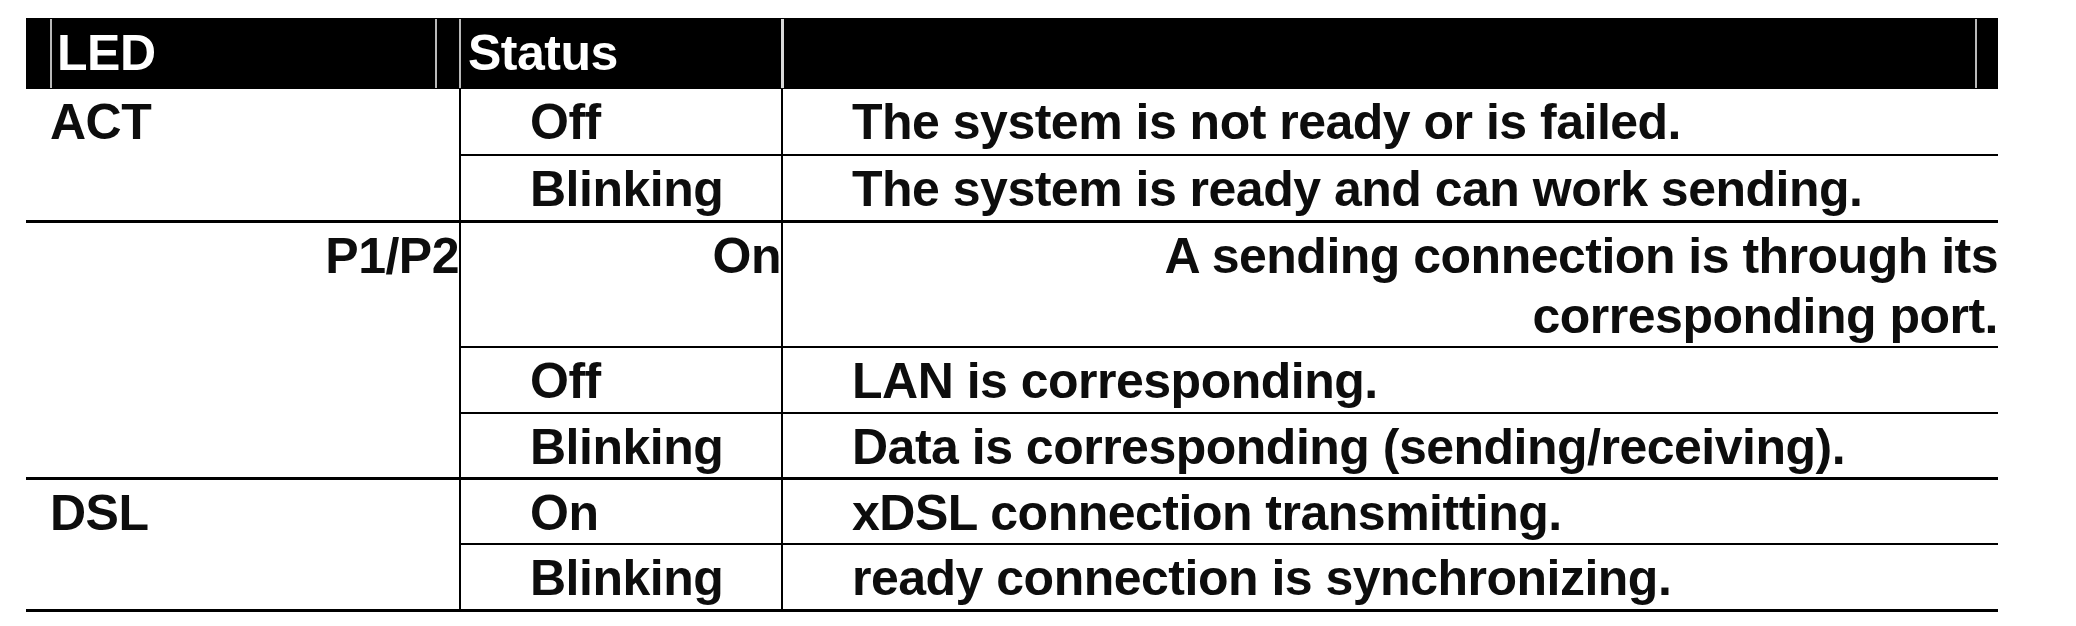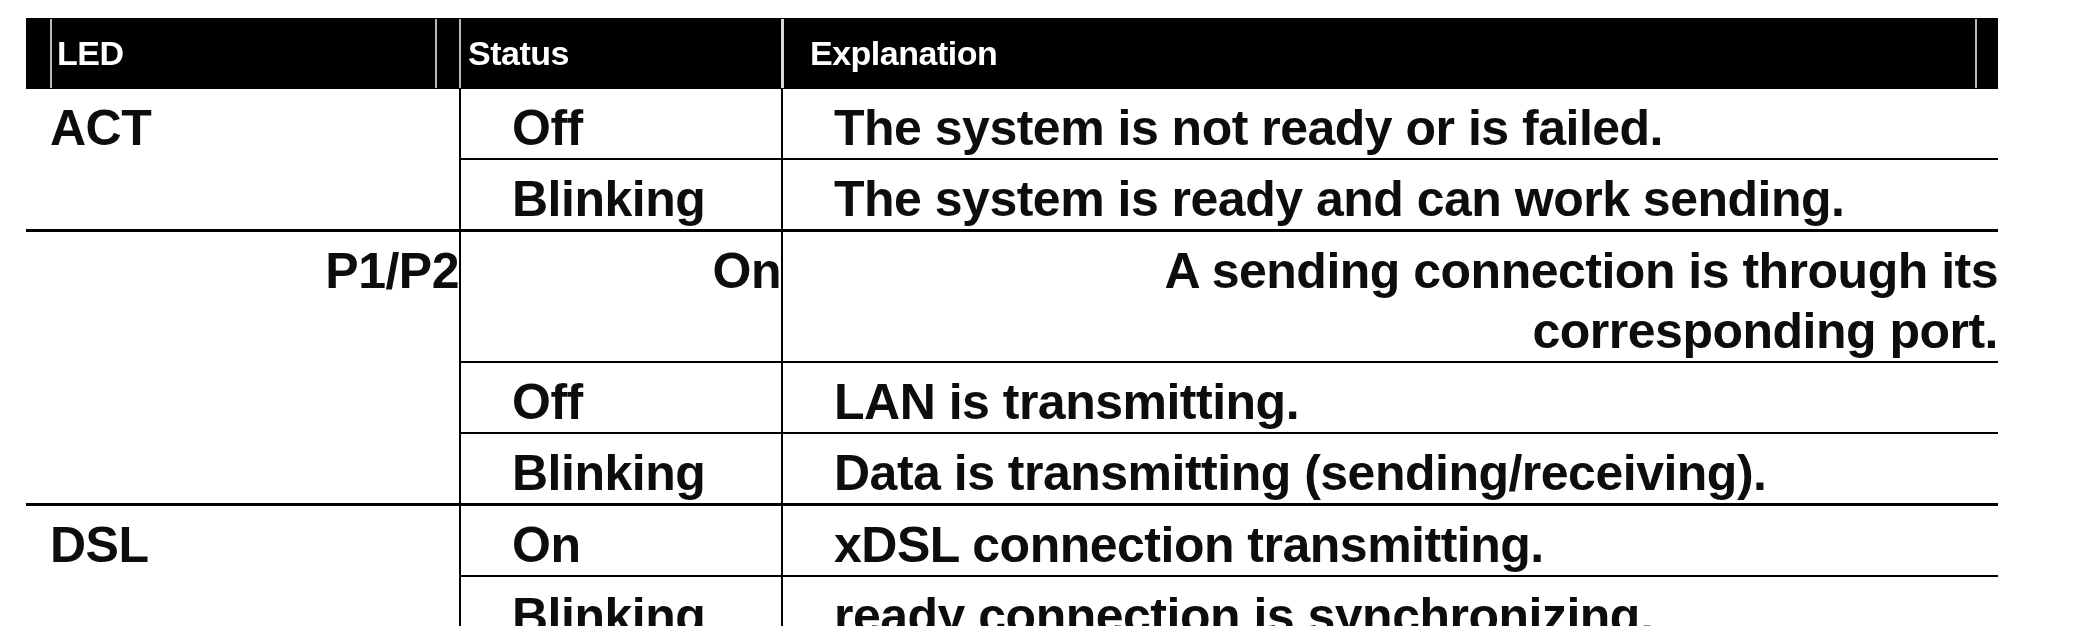--- a/index.html
+++ b/index.html
@@ -22,21 +22,21 @@
 
   
   .header-bar {
     position: relative;
     width: 1972px; height: 71px;
     background: var(--header-bg);
   }
   .header-label {
     position: absolute; top: 0; height: 87px; line-height: 71px;
     color: var(--header-text);
-    font-size: 34px; font-weight: 700; letter-spacing: -0.5px;
+    font-size: 50px; font-weight: 700; letter-spacing: -0.5px;
     white-space: nowrap;
   }
   .hl-led { left: 31px; }
   .hl-status { left: 442px; }
   .hl-expl { left: 784px; }
   .gap {
     position: absolute; top: 1px; bottom: 1px; width: 2px;
     background: var(--gap); opacity: 0.85;
   }
   .gap-1 { left: 24px; }
@@ -51,23 +51,23 @@
     table-layout: fixed;
     width: 1972px;
   }
   td {
     padding: 0;
     vertical-align: top;
     font-size: 50px; font-weight: 700; letter-spacing: -0.5px;
     color: var(--body-text);
     line-height: 60px;
   }
-  td .cell-text { display: block; padding-top: 9px; }
+  td .cell-text { display: block; padding-top: 3px; }
   td.led  .cell-text { padding-left: 24px; }
-  td.stat .cell-text, td.expl .cell-text { padding-left: 51px; }
+  td.stat .cell-text, td.expl .cell-text { padding-left: 51px; margin-left: 18px; }
 
   col.c-led  { width: 434px; }
   col.c-stat { width: 322px; }
   col.c-expl { width: 1216px; }
 
   tr.h66  { height: 66px; }
   tr.h65  { height: 65px; }
   tr.h124 { height: 124px; text-align: right; }
 
   
@@ -81,21 +81,20 @@
 </style>
 </head>
 <body>
 
 <div class="page">
   <div class="doc-table">
 
     <div class="header-bar">
       <span class="header-label hl-led">LED</span>
       <span class="header-label hl-status">Status</span>
-      <span class="header-label hl-expl">Explanation</span>
       <div class="gap gap-1"></div>
       <div class="gap gap-2"></div>
       <div class="gap gap-3"></div>
       <div class="gap gap-4"></div>
       <div class="gap gap-5"></div>
     </div>
 
     <table class="body">
       <colgroup>
           <col class="c-led">
@@ -133,29 +132,29 @@
         </td>
         <td class="expl">
           <span class="cell-text">A sending connection is through its corresponding port.</span>
         </td>
       </tr>
       <tr class="h66 sub">
         <td class="stat">
           <span class="cell-text">Off</span>
         </td>
         <td class="expl">
-          <span class="cell-text">LAN is transmitting.</span>
+          <span class="cell-text">LAN is corresponding.</span>
         </td>
       </tr>
       <tr class="h66 sub">
         <td class="stat">
           <span class="cell-text">Blinking</span>
         </td>
         <td class="expl">
-          <span class="cell-text">Data is transmitting (sending/receiving).</span>
+          <span class="cell-text">Data is corresponding (sending/receiving).</span>
         </td>
       </tr>
 
       <tr class="h65 group">
         <td class="led bb" rowspan="2">
           <span class="cell-text">DSL</span>
         </td>
         <td class="stat">
           <span class="cell-text">On</span>
         </td>

